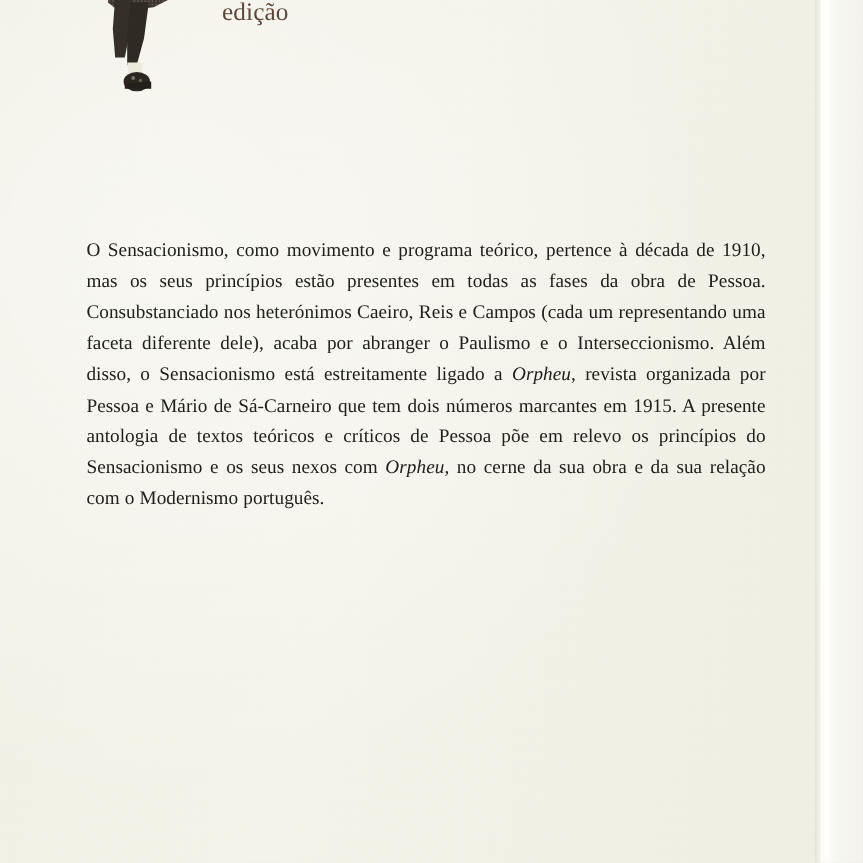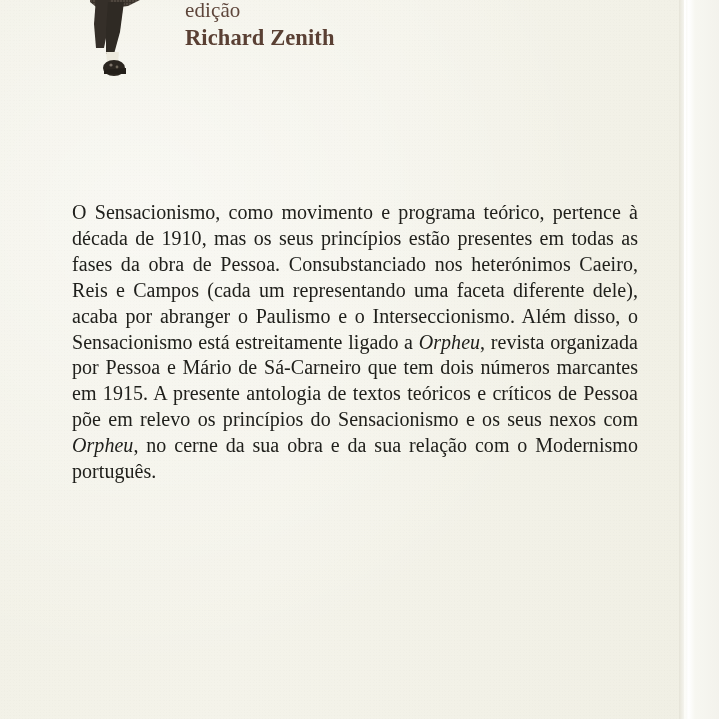--- a/index.html
+++ b/index.html
@@ -93,21 +93,21 @@
     font-weight: bold;
     letter-spacing: 0.1px;
   }
 
   
   #blurb {
     position: absolute;
     left: 72px;
     top: 180px;
     width: 566px;
-    font-size: 20px;
+    font-size: 16px;
     line-height: 25.9px;
     color: #20201c;
     text-align: justify;
     text-justify: inter-word;
     letter-spacing: 0.05px;
     word-spacing: 0.2px;
     font-family: Liberation Serif, serif;
   }
   #blurb i { font-style: italic; }
 
@@ -156,21 +156,20 @@
 
       <ellipse cx="30" cy="110" rx="11" ry="8" fill="#2b2620"></ellipse>
       <path d="M20 112 L42 110 L42 116 L20 116 Z" fill="#231f1a"></path>
       <circle cx="27" cy="107" r="1.6" fill="#7d746a"></circle>
       <circle cx="33" cy="109" r="1.4" fill="#6e6659"></circle>
     </svg>
   </div>
 
   <div id="credits">
     <div class="credit-role">edição</div>
-    <div class="credit-name">Richard Zenith</div>
   </div>
 
   <p id="blurb"><span>O Sensacionismo, como movimento e programa teórico, pertence à década de 1910, mas os seus princípios estão presentes em todas as fases da obra de Pessoa. Consubstanciado nos heterónimos Caeiro, Reis e Campos (cada um representando uma faceta diferente dele), acaba por abranger o Paulismo e o Interseccionismo. Além disso, o Sensacionismo está estreitamente ligado a </span><i>Orpheu</i><span>, revista organizada por Pessoa e Mário de Sá-Carneiro que tem dois números marcantes em 1915. A presente antologia de textos teóricos e críticos de Pessoa põe em relevo os princípios do Sensacionismo e os seus nexos com </span><i>Orpheu</i><span>, no cerne da sua obra e da sua relação com o Modernismo português.</span></p>
 
 
   <div id="page-edge"></div>
   <div id="page-edge-line"></div>
 
 </div>
 

